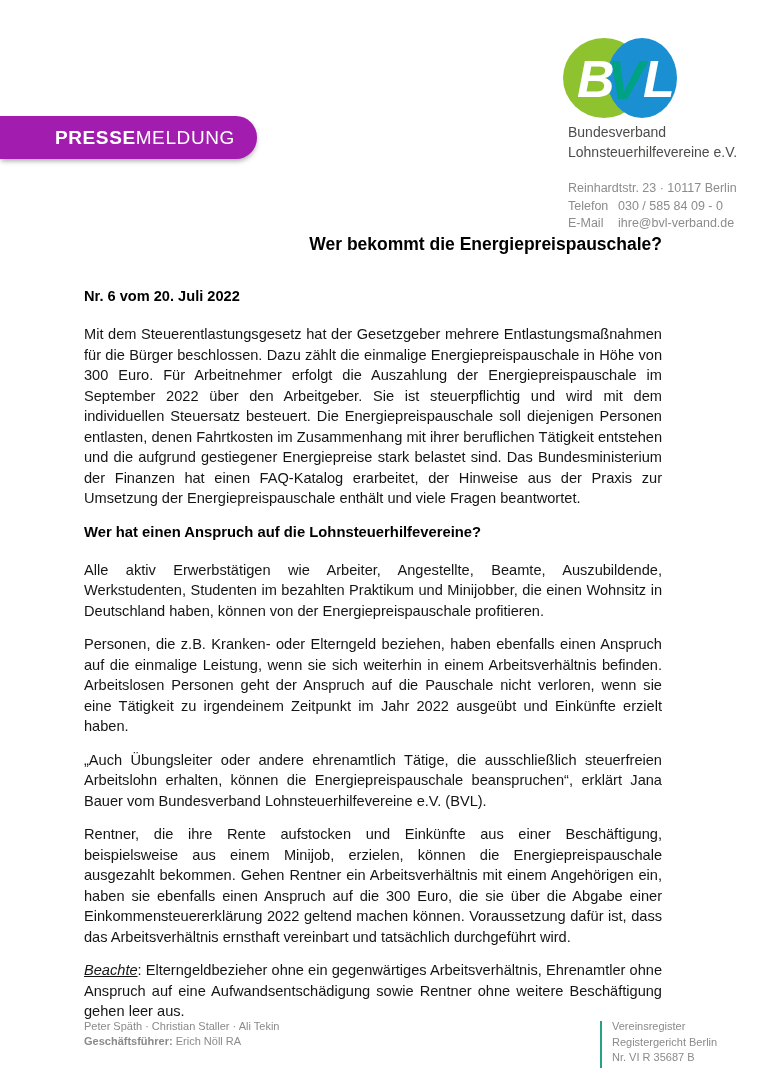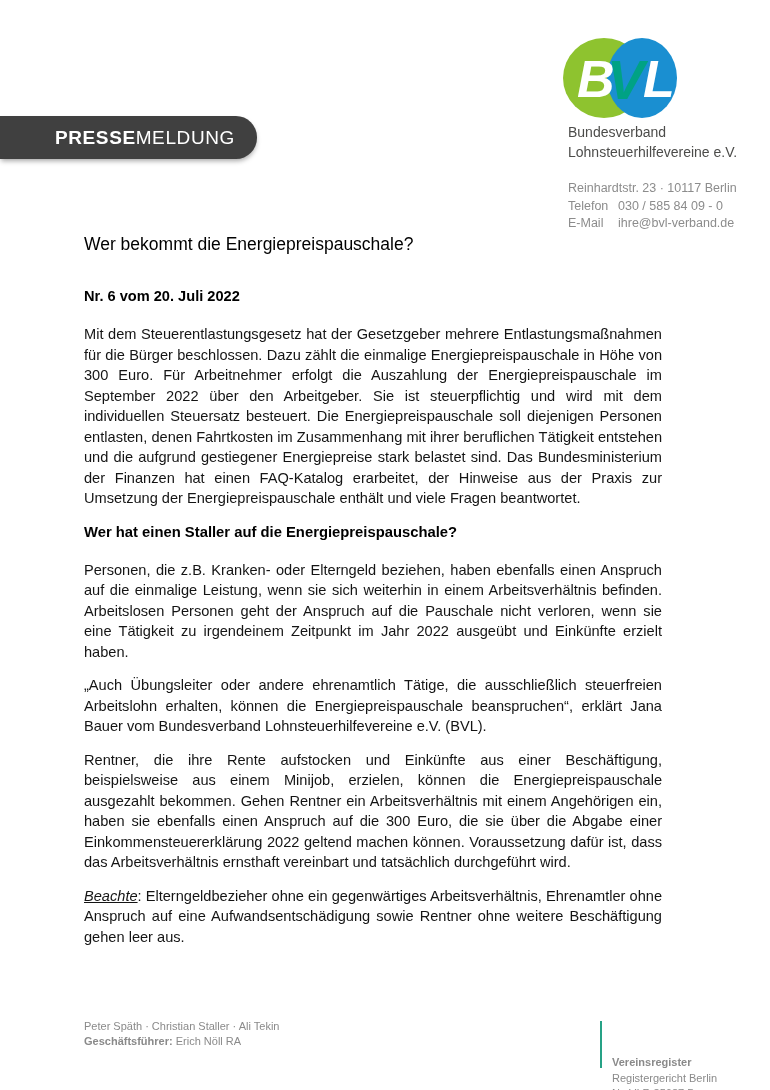--- a/index.html
+++ b/index.html
@@ -4,55 +4,55 @@
 <style>
   * { margin: 0; padding: 0; box-sizing: border-box; }
   html, body { width: 770px; height: 1090px; background: #ffffff; }
   body { font-family: "Liberation Sans", sans-serif; color: #1a1a1a; position: relative; overflow: hidden; }
 
   .page { position: absolute; inset: 0; background: #fff; }
 
   
   .banner {
     position: absolute; left: 0; top: 116px; width: 257px; height: 43px;
-    background: #404040; border-radius: 0 21px 21px 0;
+    background: #a21caf; border-radius: 0 21px 21px 0;
     color: #fff; font-size: 19px; line-height: 43px; padding-left: 55px;
     letter-spacing: 0.6px;
     box-shadow: 0 3px 5px -1px rgba(0,0,0,0.35);
   }
   .banner .bold { font-weight: bold; }
 
   
   .logo { position: absolute; left: 563px; top: 38px; width: 114px; height: 80px; }
   .logo svg { width: 100%; height: 100%; display: block; }
 
   .org { position: absolute; left: 568px; top: 122px; font-size: 14px; line-height: 20px; color: #4c4c4a; }
 
   .contact { position: absolute; left: 568px; top: 180px; font-size: 12.5px; line-height: 17.5px; color: #8c8c8c; }
   .contact-row { display: flex; }
   .contact-label { width: 50px; flex: 0 0 50px; }
 
   
   .content { position: absolute; left: 84px; top: 233px; width: 578px; }
-  .title { font-size: 17.5px; font-weight: normal; color: #000; line-height: 22px; margin: 0 0 31px 0; }
+  .title { font-size: 17.5px; font-weight: bold; color: #000; line-height: 22px; margin: 0 0 31px 0; text-align: right; }
   .dateline { font-size: 14.6px; font-weight: bold; color: #000; line-height: 21px; margin: 0 0 17px 0; }
   .content p.body-par {
     font-size: 14.6px; line-height: 20.5px; text-align: justify;
     color: #141414; margin: 0 0 13px 0; hyphens: auto; -webkit-hyphens: auto;
   }
   .subheading { font-size: 14.8px; font-weight: bold; color: #000; line-height: 21px; margin: 11px 0 17px 0; }
   .underline { text-decoration: underline; font-style: italic; }
 
   
   .footer-left { position: absolute; left: 84px; top: 1019px; width: 505px; font-size: 11px; line-height: 15.3px; color: #8a8a8a; }
   .footer-left .flabel { font-weight: bold; }
   .caret { display: inline-block; width: 2px; height: 12px; background: #2aa58b; vertical-align: -2px; }
   .footer-rule { position: absolute; left: 600px; top: 1021px; width: 2px; height: 47px; background: #26a286; }
   .footer-right { position: absolute; left: 612px; top: 1019px; font-size: 11px; line-height: 15.5px; color: #8a8a8a; }
-  .footer-right .frtitle { font-weight: bold; margin-top: 36px; }
+  .footer-right .frtitle { font-weight: normal; }
 </style>
 </head>
 <body>
 
 <div class="page">
 
   <div class="banner"><span class="bold">PRESSE</span><span>MELDUNG</span></div>
 
   <div class="logo">
     <svg viewBox="0 0 114 80">
@@ -80,21 +80,22 @@
     <div class="contact-row">
       <span class="contact-label">E-Mail</span>
       <span>ihre@bvl-verband.de</span>
     </div>
   </div>
 
   <div class="content">
     <h1 class="title">Wer bekommt die Energiepreispauschale?</h1>
     <p class="dateline">Nr. 6 vom 20. Juli 2022</p>
     <p class="body-par">Mit dem Steuerentlastungsgesetz hat der Gesetzgeber mehrere Entlastungsmaßnahmen für die Bürger beschlossen. Dazu zählt die einmalige Energiepreispauschale in Höhe von 300 Euro. Für Arbeitnehmer erfolgt die Auszahlung der Energiepreispauschale im September 2022 über den Arbeitgeber. Sie ist steuerpflichtig und wird mit dem individuellen Steuersatz besteuert. Die Energiepreispauschale soll diejenigen Personen entlasten, denen Fahrtkosten im Zusammenhang mit ihrer beruflichen Tätigkeit entstehen und die aufgrund gestiegener Energiepreise stark belastet sind. Das Bundesministerium der Finanzen hat einen FAQ-Katalog erarbeitet, der Hinweise aus der Praxis zur Umsetzung der Energiepreispauschale enthält und viele Fragen beantwortet.</p>
-    <h2 class="subheading">Wer hat einen Staller auf die Energiepreispauschale?</h2>
+    <h2 class="subheading">Wer hat einen Anspruch auf die Lohnsteuerhilfevereine?</h2>
+    <p class="body-par">Alle aktiv Erwerbstätigen wie Arbeiter, Angestellte, Beamte, Auszubildende, Werkstudenten, Studenten im bezahlten Praktikum und Minijobber, die einen Wohnsitz in Deutschland haben, können von der Energiepreispauschale profitieren.</p>
     <p class="body-par">Personen, die z.B. Kranken- oder Elterngeld beziehen, haben ebenfalls einen Anspruch auf die einmalige Leistung, wenn sie sich weiterhin in einem Arbeitsverhältnis befinden. Arbeitslosen Personen geht der Anspruch auf die Pauschale nicht verloren, wenn sie eine Tätigkeit zu irgendeinem Zeitpunkt im Jahr 2022 ausgeübt und Einkünfte erzielt haben.</p>
     <p class="body-par">„Auch Übungsleiter oder andere ehrenamtlich Tätige, die ausschließlich steuerfreien Arbeitslohn erhalten, können die Energiepreispauschale beanspruchen“, erklärt Jana Bauer vom Bundesverband Lohnsteuerhilfevereine e.V. (BVL).</p>
     <p class="body-par">Rentner, die ihre Rente aufstocken und Einkünfte aus einer Beschäftigung, beispielsweise aus einem Minijob, erzielen, können die Energiepreispauschale ausgezahlt bekommen. Gehen Rentner ein Arbeitsverhältnis mit einem Angehörigen ein, haben sie ebenfalls einen Anspruch auf die 300 Euro, die sie über die Abgabe einer Einkommensteuererklärung 2022 geltend machen können. Voraussetzung dafür ist, dass das Arbeitsverhältnis ernsthaft vereinbart und tatsächlich durchgeführt wird.</p>
     <p class="body-par"><span class="underline">Beachte</span><span>: Elterngeldbezieher ohne ein gegenwärtiges Arbeitsverhältnis, Ehrenamtler ohne Anspruch auf eine Aufwandsentschädigung sowie Rentner ohne weitere Beschäftigung gehen leer aus.</span></p>
   </div>
 
   <div class="footer-left">
     <div>Peter Späth · Christian Staller · Ali Tekin</div>
     <div><span class="flabel">Geschäftsführer:</span><span> Erich Nöll RA</span></div>
   </div>

